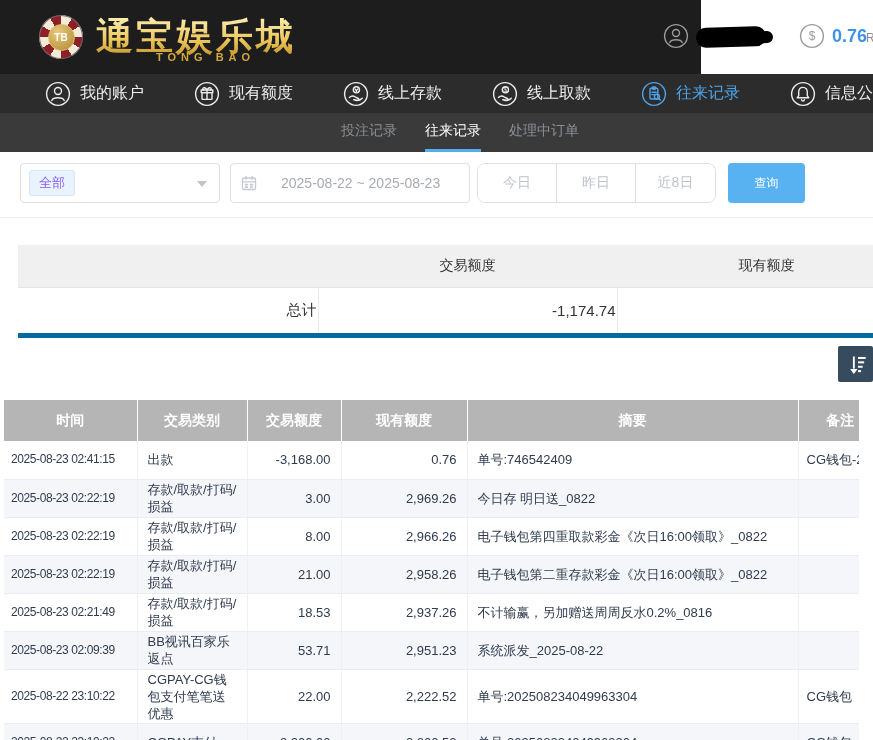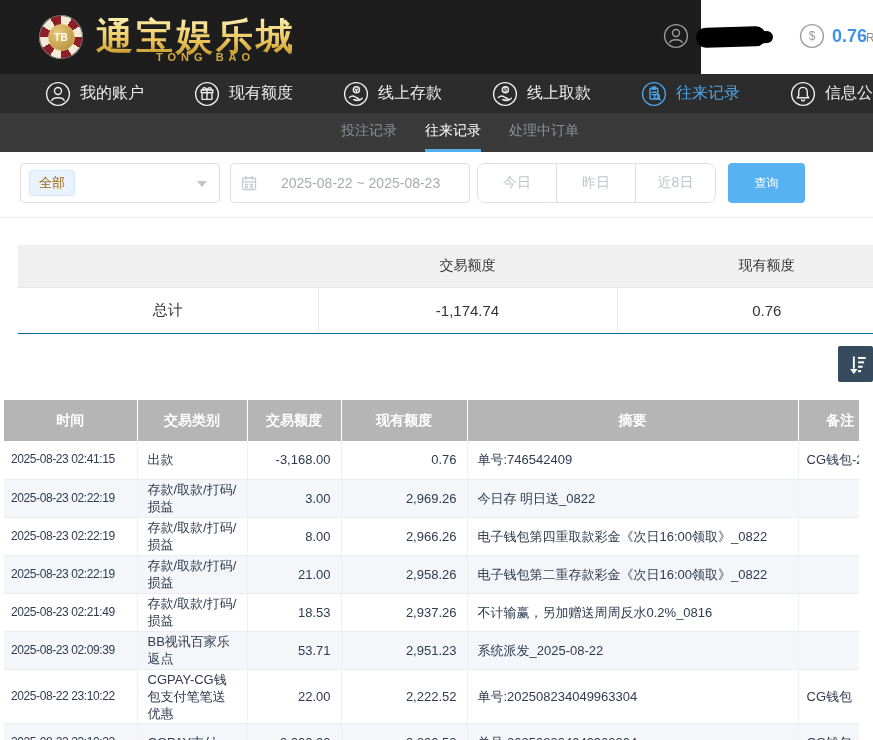--- a/index.html
+++ b/index.html
@@ -42,21 +42,21 @@
   .subnav{position:absolute;top:113px;left:0;width:873px;height:39px;background:#3a3a3a;
         display:flex;justify-content:center;gap:28px;padding-left:47px;box-sizing:border-box;}
   .tab{font-size:14px;color:#8b8f94;display:flex;align-items:center;height:39px;
         border-bottom:3px solid transparent;box-sizing:border-box;cursor:pointer;}
   .tab.active{color:#fff;border-bottom-color:#55aeec;}
 
   
   .filters{position:absolute;top:163px;left:20px;height:40px;display:flex;align-items:center;}
   .select{width:200px;height:40px;border:1px solid #dcdfe6;border-radius:4px;position:relative;
         display:flex;align-items:center;padding-left:8px;box-sizing:border-box;background:#fff;cursor:pointer;}
-  .tag{background:#e8f3fd;color:#a16207;border:1px solid #d3e8fa;font-size:13px;
+  .tag{background:#e8f3fd;color:#8b5cf6;border:1px solid #d3e8fa;font-size:13px;
         padding:3px 9px;border-radius:3px;}
   .caret{position:absolute;right:12px;top:17px;width:0;height:0;border-left:5px solid transparent;
         border-right:5px solid transparent;border-top:6px solid #c0c4cc;}
   .datebox{width:240px;height:40px;border:1px solid #dcdfe6;border-radius:4px;margin-left:10px;
         display:flex;align-items:center;gap:24px;padding-left:10px;box-sizing:border-box;cursor:pointer;}
   .datetext{font-size:14px;color:#a8abb2;}
   .btngroup{display:flex;height:40px;border:1px solid #dcdfe6;border-radius:8px;margin-left:7px;
         box-sizing:border-box;overflow:hidden;background:#fff;}
   .qbtn{width:79px;height:100%;background:#fff;border:none;border-right:1px solid #dcdfe6;
         font-size:14px;color:#bfc4cc;cursor:pointer;font-family:inherit;}
@@ -64,22 +64,22 @@
   .search-btn{width:77px;height:40px;background:#58b2f2;border:none;border-radius:4px;color:#fff;
         font-size:12px;margin-left:12px;cursor:pointer;font-family:inherit;}
 
   .divider{position:absolute;top:217px;left:0;width:873px;height:1px;background:#ececec;}
 
   
   .summary-wrap{position:absolute;top:245px;left:18px;width:855px;overflow:hidden;}
   table.summary{width:898px;border-collapse:collapse;table-layout:fixed;}
   .summary th{height:40px;background:#f0f0f0;font-size:14px;font-weight:normal;color:#333;
         text-align:center;border-bottom:1px solid #e6e6e6;}
-  .summary td{height:43px;text-align:center;font-size:15px;color:#333;background:#fff;
-        border-bottom:1px solid #0369a1;border-right:1px solid #eaeaea;}
+  .summary td{height:43px;text-align:right;font-size:15px;color:#333;background:#fff;
+        border-bottom:5px solid #0369a1;border-right:1px solid #eaeaea;}
   .summary td:last-child{border-right:none;}
 
   
   .sort-btn{position:absolute;top:346px;left:838px;width:35px;height:36px;background:#374b5e;
         border:none;border-radius:2px;display:flex;align-items:center;justify-content:center;cursor:pointer;}
 
   
   .table-wrap{position:absolute;top:400px;left:4px;width:855px;height:340px;overflow:hidden;}
   table.records{width:878px;border-collapse:collapse;table-layout:fixed;}
   .records th{height:39px;background:#b5b5b5;color:#fff;font-size:14px;font-weight:bold;

